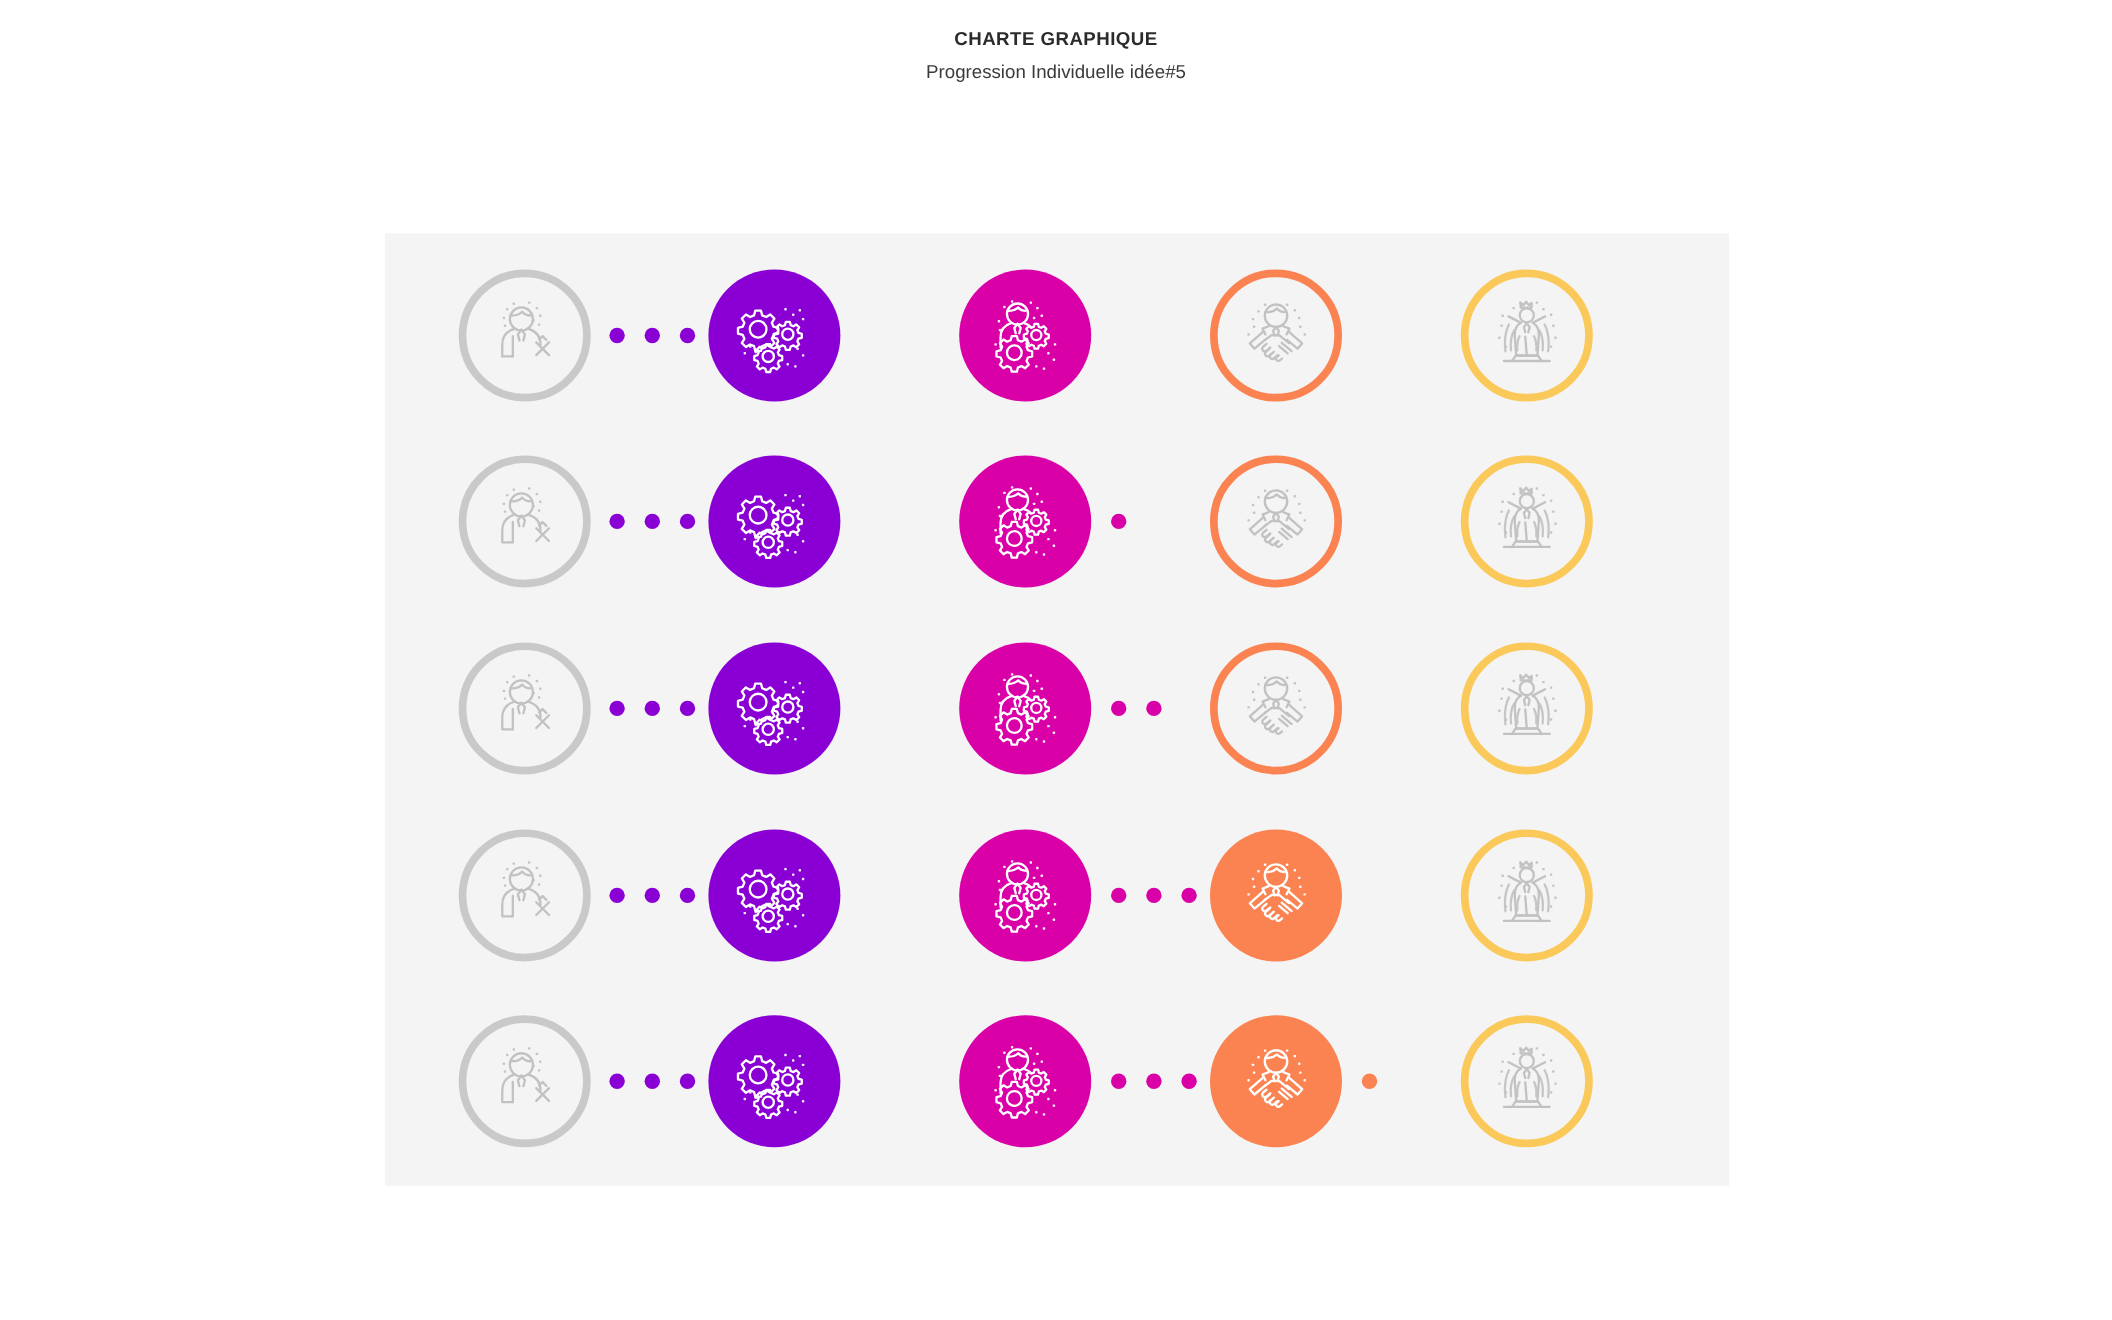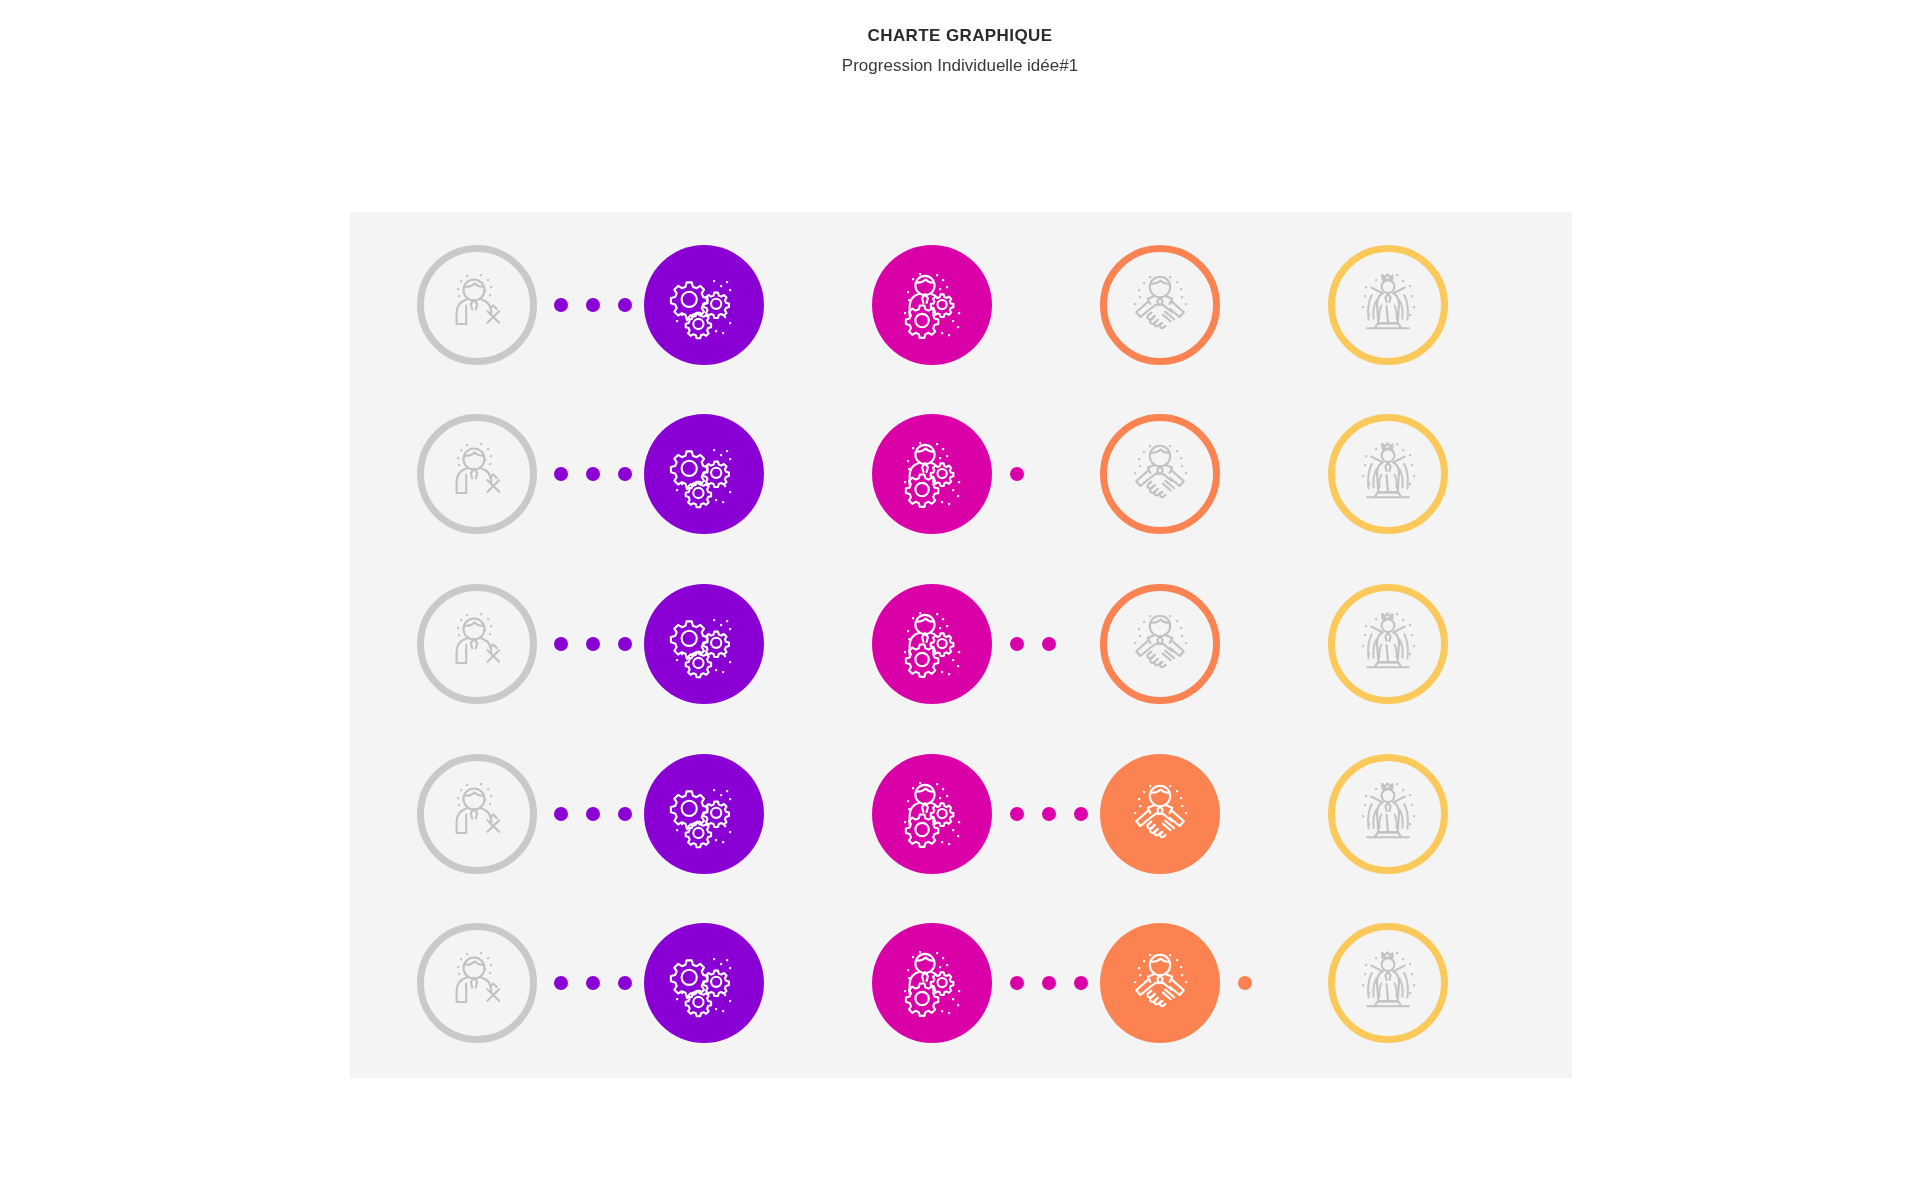--- a/index.html
+++ b/index.html
@@ -73,21 +73,21 @@
 
   .circle svg{display:block;}
 </style>
 </head>
 <body>
 
 <div class="page">
 
   <div class="header">
     <div class="title">CHARTE GRAPHIQUE</div>
-    <div class="subtitle">Progression Individuelle idée#1</div>
+    <div class="subtitle">Progression Individuelle idée#5</div>
   </div>
 
   <div class="panel">
     <div class="rows" id="rows-container">
         <div class="row">
           <div class="slot s0">
             <div class="circle outline" style="border: 7px solid rgb(201, 201, 201);">
               <span>
                 <svg width="74" height="74" viewBox="0 0 74 74">
       <g stroke="#c2c2c2" fill="none" stroke-width="2.1" stroke-linecap="round" stroke-linejoin="round">

